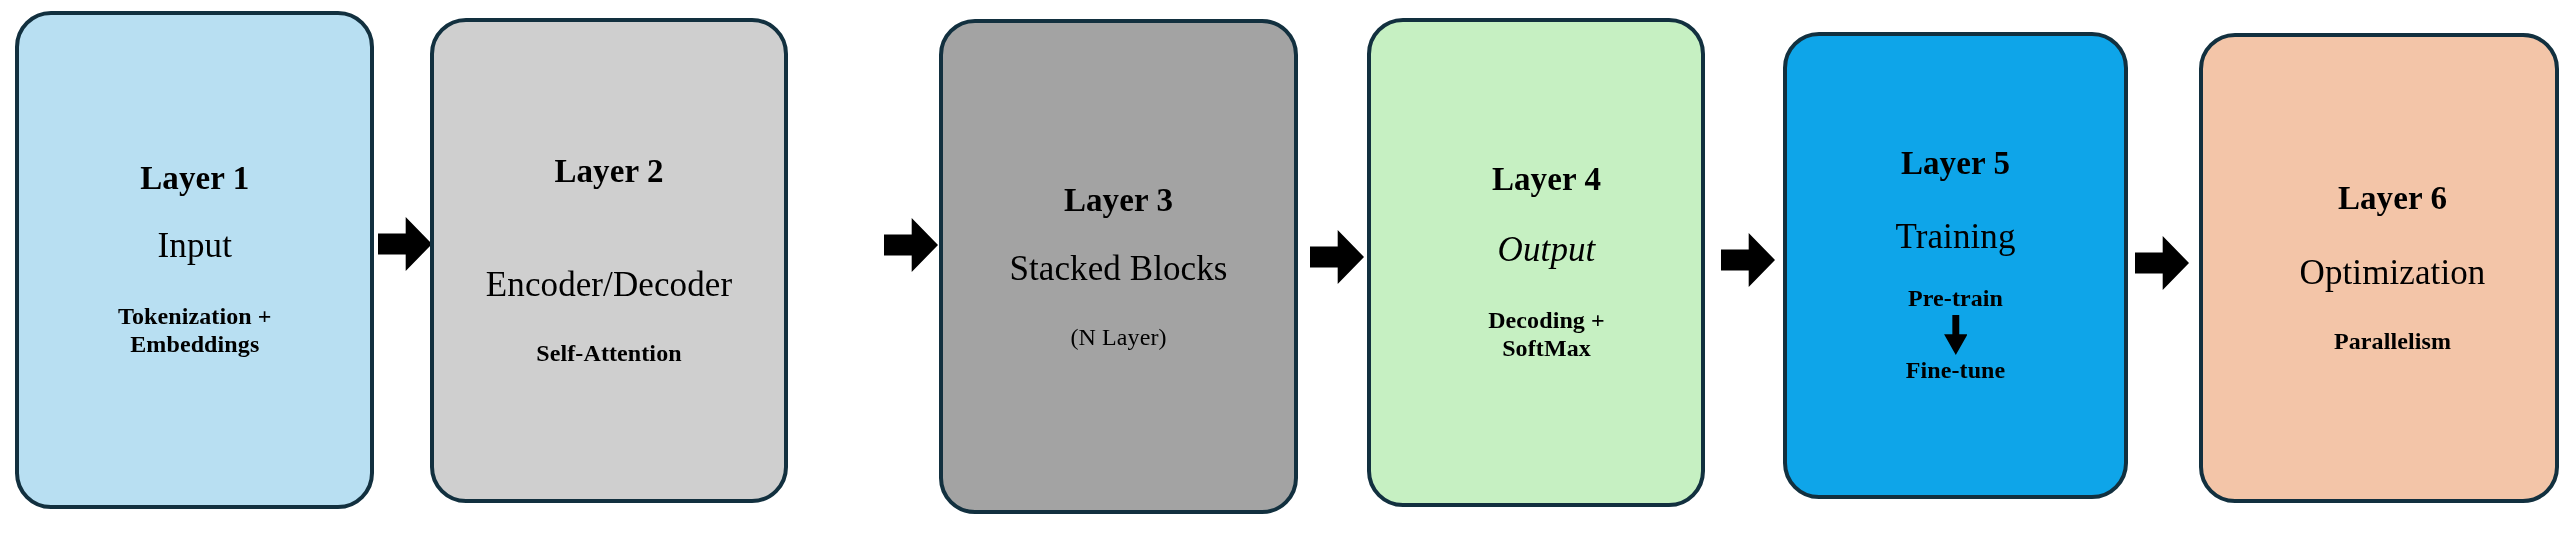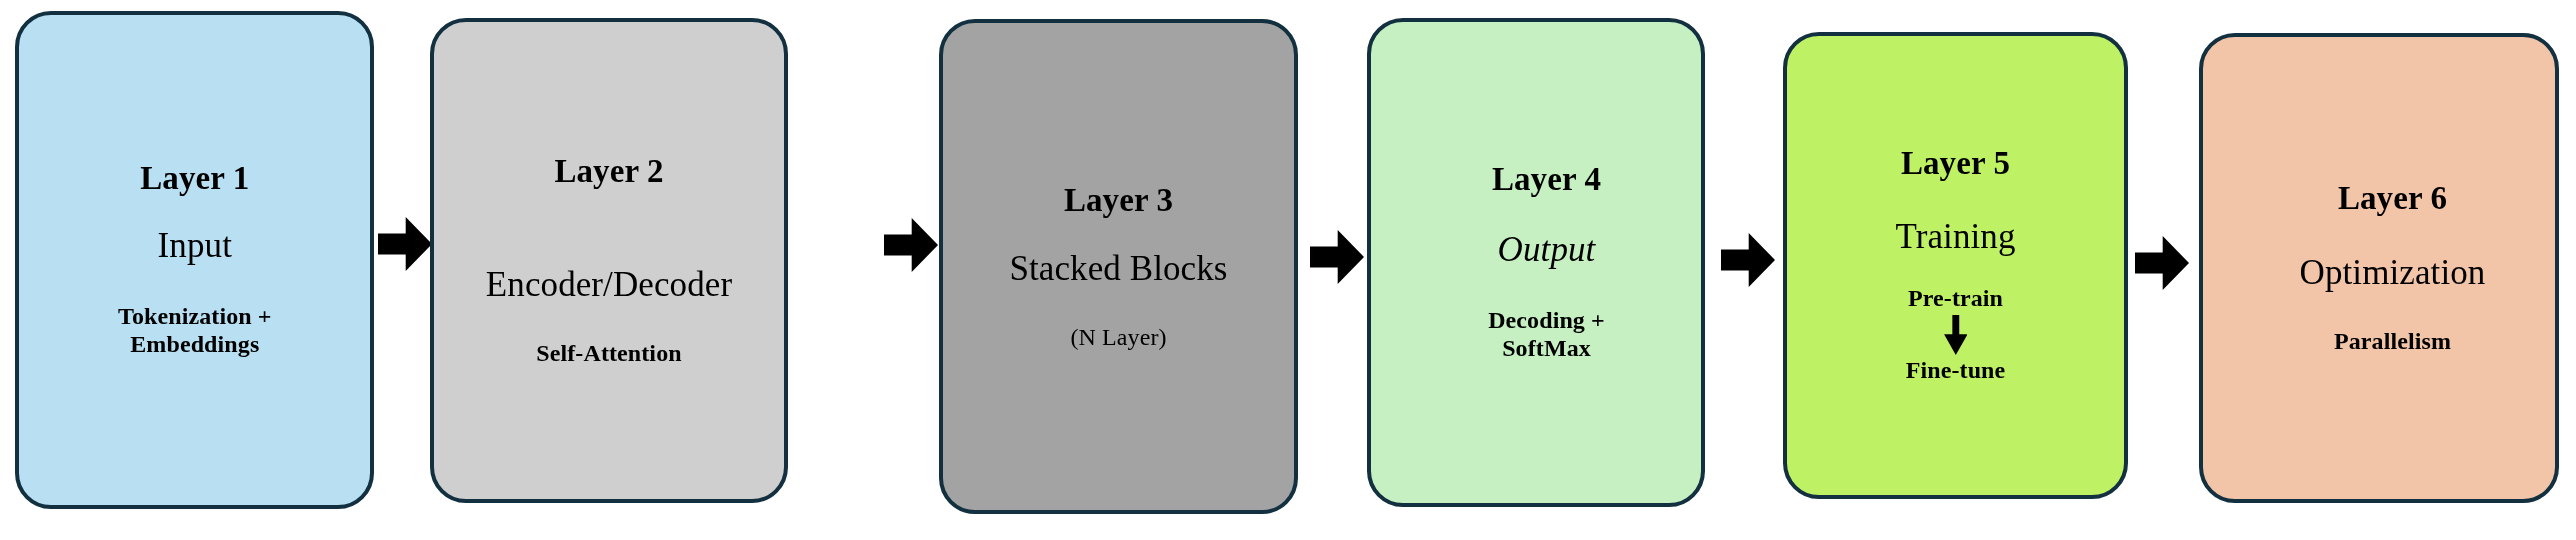--- a/index.html
+++ b/index.html
@@ -162,21 +162,21 @@
     <div class="box-detail">Decoding +</div>
     <div class="box-detail">SoftMax</div>
   </div>
 
   <div class="flow-arrow" id="arrow-4">
     <svg viewBox="0 0 78 86" xmlns="http://www.w3.org/2000/svg" aria-hidden="true">
       <polygon points="0,28 40,28 40,4 78,43 40,82 40,58 0,58" fill="#000000"></polygon>
     </svg>
   </div>
 
-  <div class="layer-box" id="box-5" style="background: #bef264; border-color: rgb(18, 48, 63);">
+  <div class="layer-box" id="box-5" style="background: #0ea5e9; border-color: rgb(18, 48, 63);">
     <div class="box-title">Layer 5</div>
     <div class="box-subtitle">Training</div>
     <div class="training-steps">
       <div class="box-detail">Pre-train</div>
       <div class="inline-down-arrow">
         <svg viewBox="0 0 34 58" xmlns="http://www.w3.org/2000/svg" aria-hidden="true">
           <polygon points="12,0 22,0 22,28 34,28 17,58 0,28 12,28" fill="#000000"></polygon>
         </svg>
       </div>
       <div class="box-detail">Fine-tune</div>

